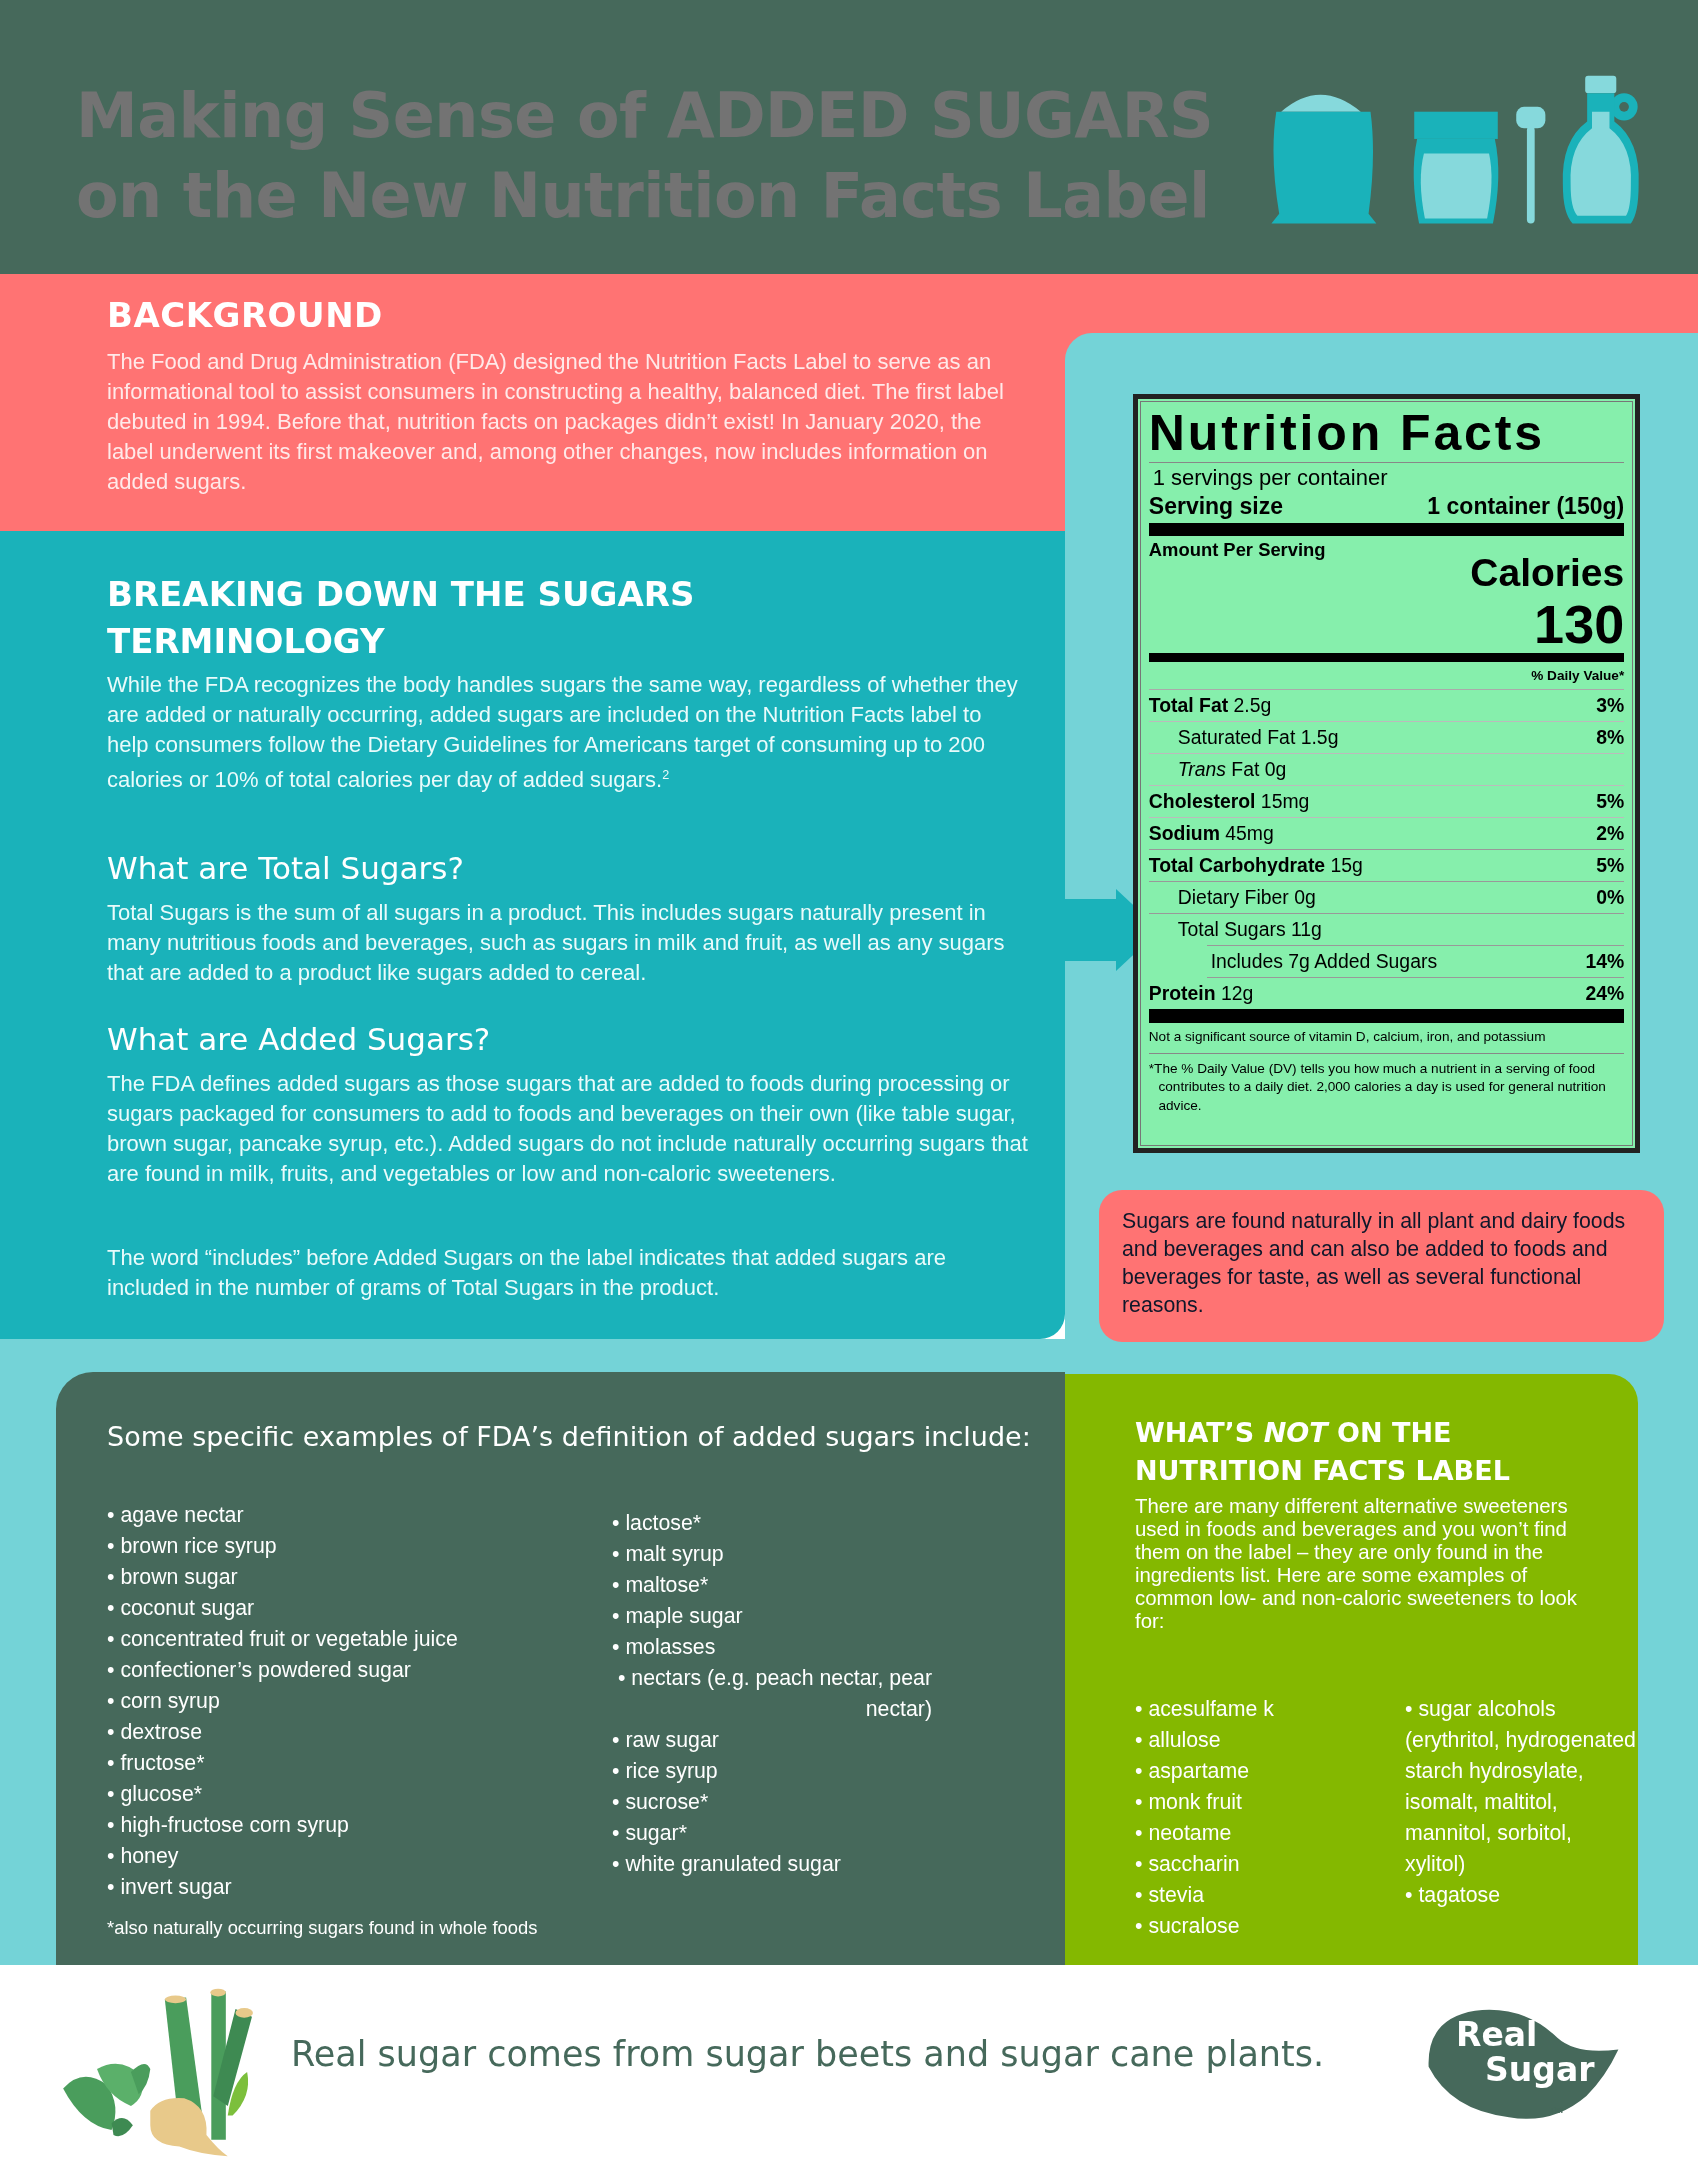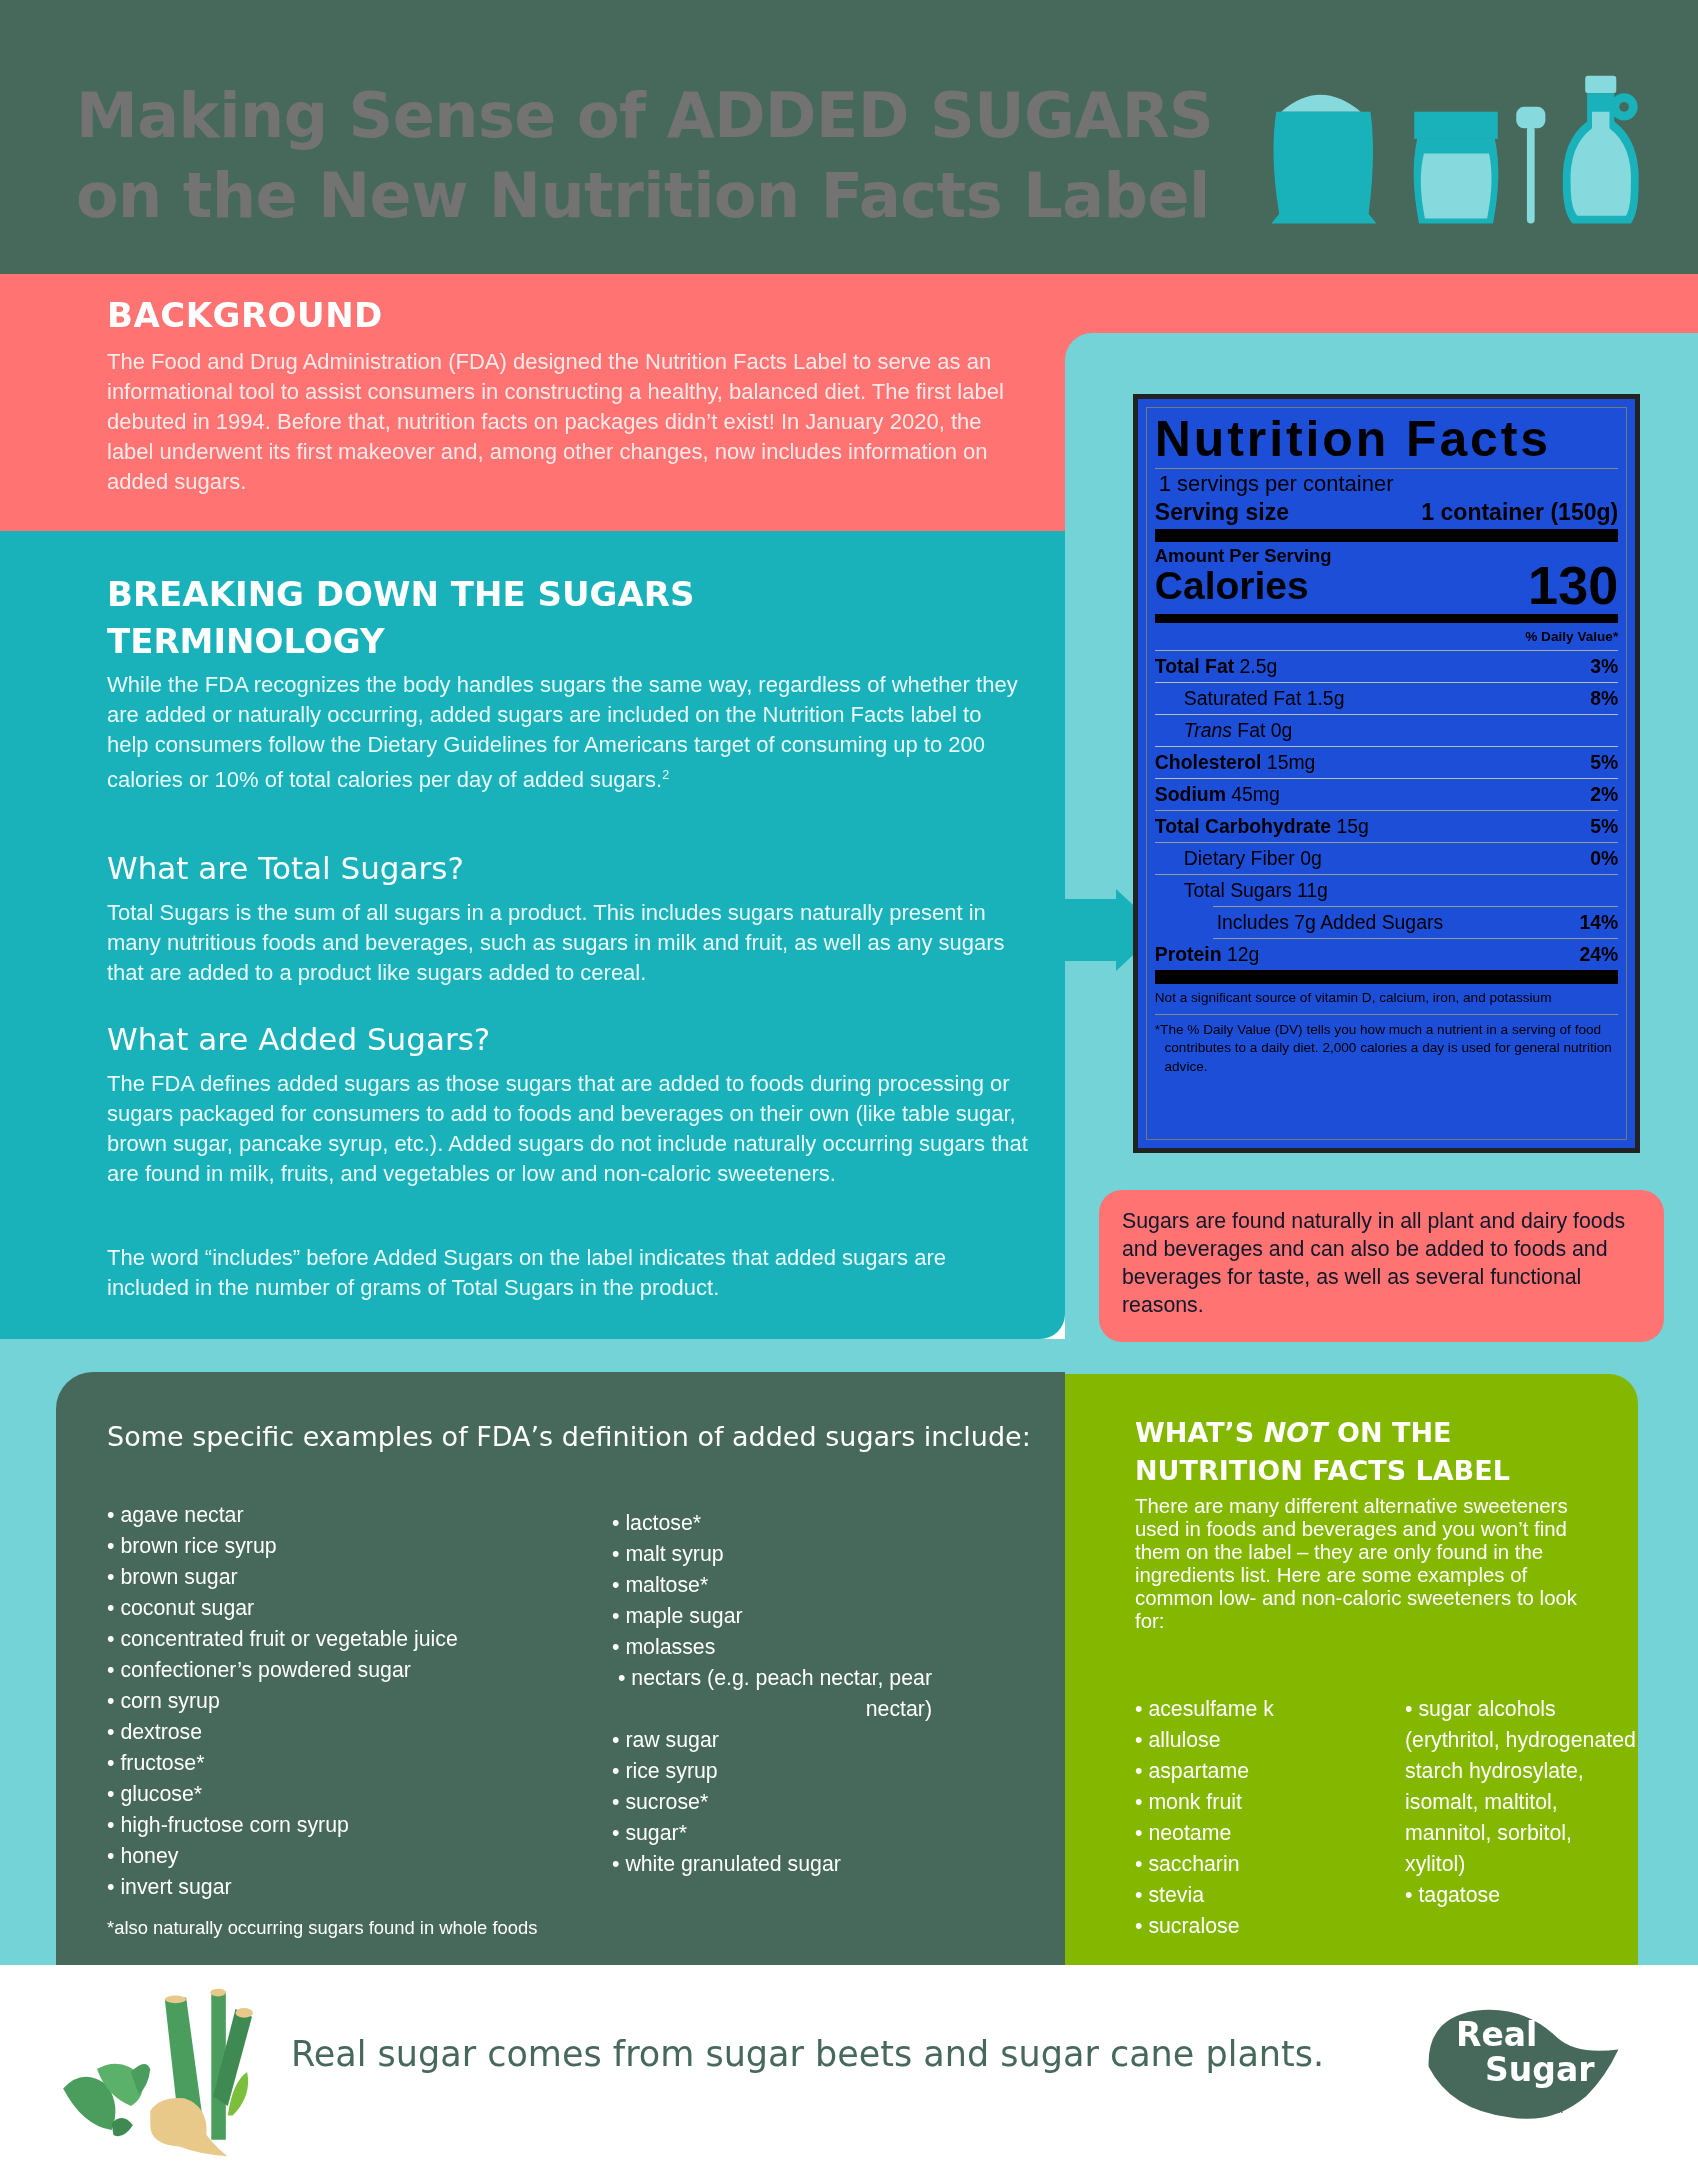--- a/index.html
+++ b/index.html
@@ -29,27 +29,27 @@
   .ts-text { left: 107px; top: 898px; width: 922px; font-size: 22px; line-height: 30px; color: #e9fbfb; }
   .as-title { left: 107px; top: 1021px; font-size: 31px; color: #fff; font-family: "DejaVu Sans", sans-serif; }
   .as-text { left: 107px; top: 1069px; width: 922px; font-size: 22px; line-height: 30px; color: #e9fbfb; }
   .as-note { left: 107px; top: 1243px; width: 922px; font-size: 22px; line-height: 30px; color: #e9fbfb; }
 
   
   .arrow-bar { left: 1065px; top: 899px; width: 58px; height: 62px; background: #1ab2ba; }
   .arrow-head { left: 1116px; top: 889px; width: 0; height: 0; border-top: 41px solid transparent; border-bottom: 41px solid transparent; border-left: 44px solid #1ab2ba; }
 
   
-  .nf { left: 1133px; top: 394px; width: 507px; height: 759px; background: #1d4ed8; border: 5.8px solid #222; padding: 8px; font-family: "Liberation Sans", "DejaVu Sans", sans-serif; color: #000; }
+  .nf { left: 1133px; top: 394px; width: 507px; height: 759px; background: #86efac; border: 5.8px solid #222; padding: 2px; font-family: "Liberation Sans", "DejaVu Sans", sans-serif; color: #000; }
   .nf-inner { width: 100%; height: 100%; border: 1px solid #777; padding: 0 7.8px; position: relative; }
   .nf-title { font-size: 50px; font-weight: bold; letter-spacing: 2.9px; line-height: 58px; padding-top: 1.9px; border-bottom: 1px solid #888; }
   .nf-servings { font-size: 22px; line-height: 29px; padding-left: 3.9px; }
   .nf-size { font-size: 23px; font-weight: bold; display: flex; justify-content: space-between; line-height: 29px; border-bottom: 13.6px solid #000; padding-bottom: 1.9px; }
   .nf-amount { font-size: 18.4px; font-weight: bold; line-height: 21.3px; padding-top: 2.9px; }
-  .nf-cal { display: flex; justify-content: space-between; align-items: center; border-bottom: 9.7px solid #000; line-height: 45px; margin-top: -9.7px; }
+  .nf-cal { display: flex; justify-content: space-between; align-items: flex-end; border-bottom: 9.7px solid #000; line-height: 45px; margin-top: -9.7px; flex-direction: column; }
   .nf-cal .lbl { font-size: 39px; font-weight: bold; }
   .nf-cal .val { font-size: 54px; font-weight: bold; line-height: 58px; }
   .nf-dvh { text-align: right; font-size: 13.6px; font-weight: bold; line-height: 27px; border-bottom: 1px solid #aaa; }
   .nf-row { display: flex; justify-content: space-between; font-size: 19.4px; line-height: 31px; border-bottom: 1px solid #bbb; }
   .nf-row .pct { font-weight: bold; }
   .nf-row.ind1 .name { padding-left: 29px; }
   .nf-row.ind2 { margin-left: 58px; }
   .nf-row.ind2 .name { padding-left: 0; }
   .nf-row.thick { border-bottom: 1.9px solid #999; }
   .nf-bar { height: 13.6px; background: #000; }

